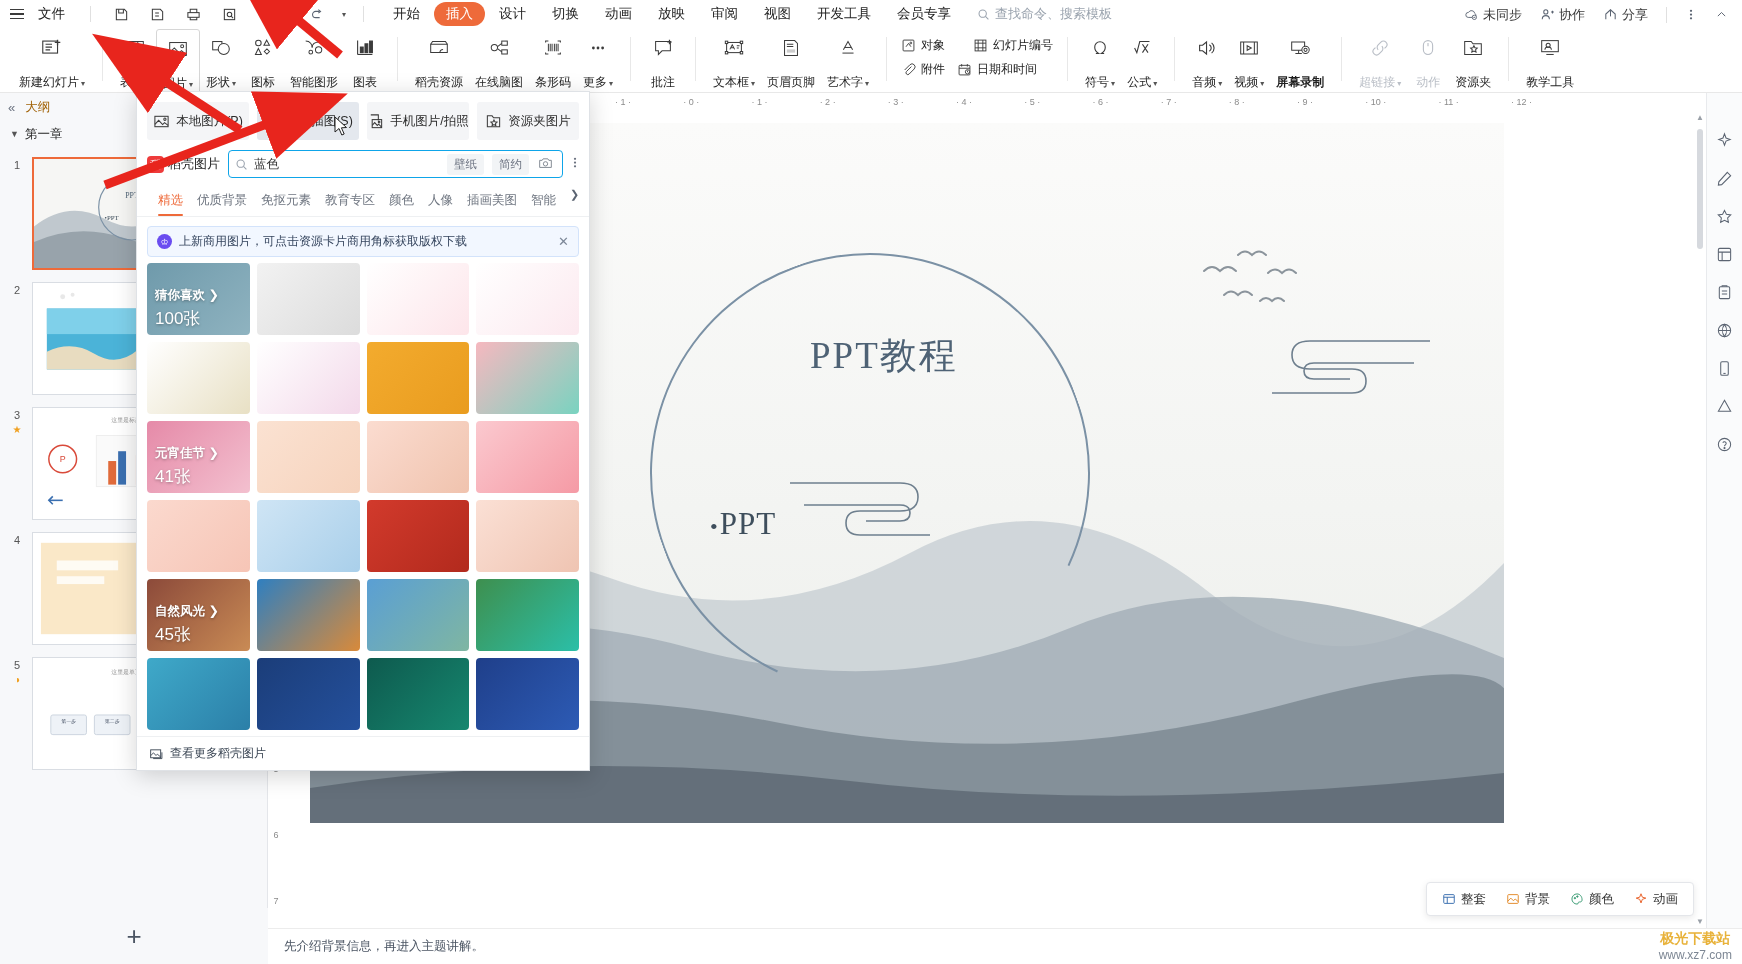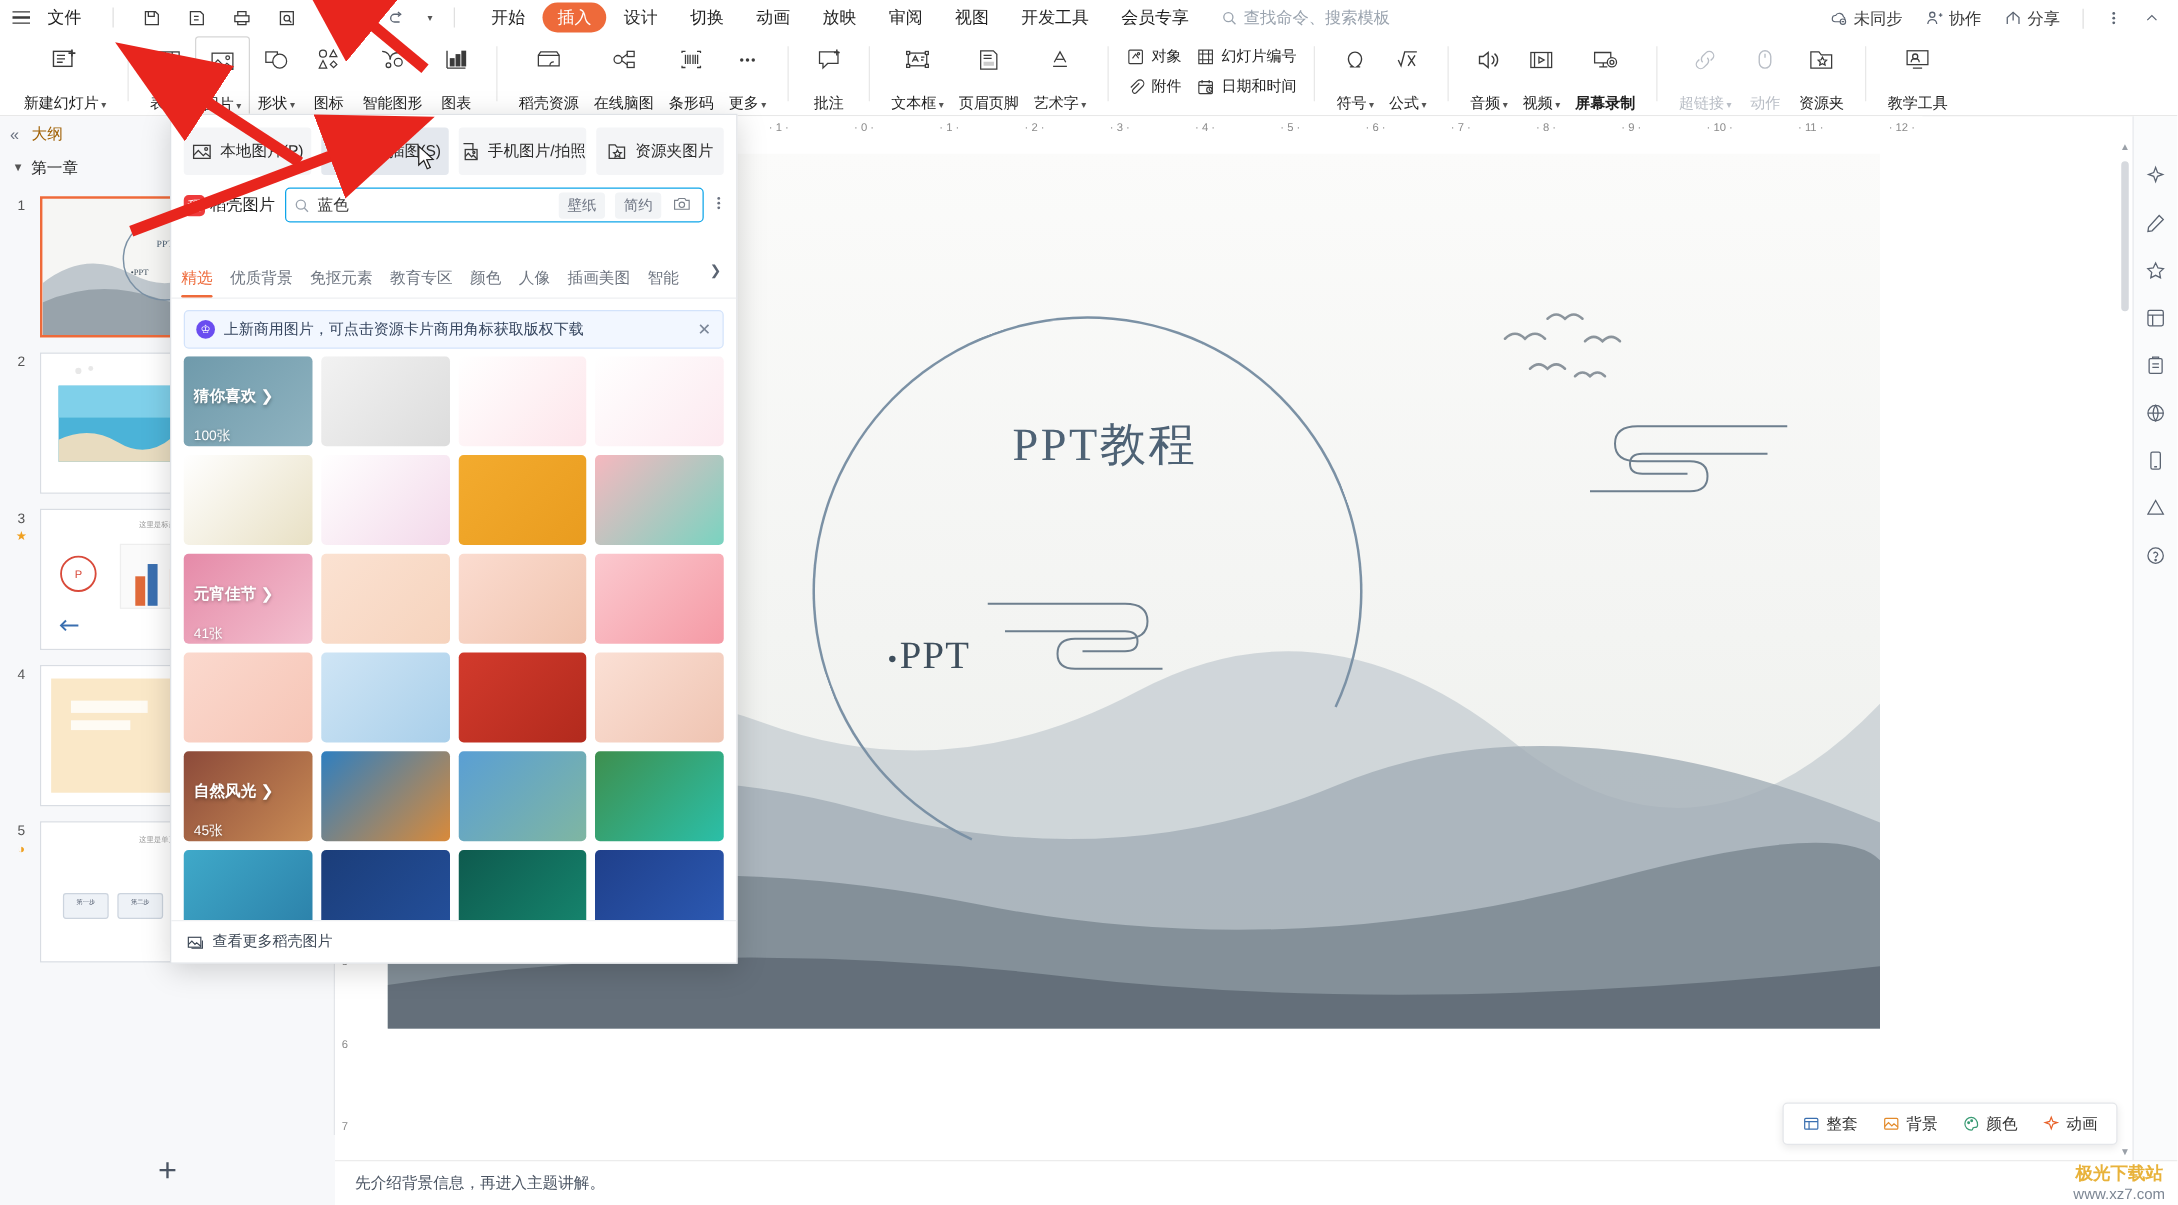--- a/index.html
+++ b/index.html
@@ -154,37 +154,37 @@
   .brand-badge { width: 17px; height: 17px; border-radius: 4px; background: #ee3b3b; color: #fff; font-size: 11px; display: flex; align-items: center; justify-content: center; }
   .brand-txt { font-size: 13px; color: #222; }
   .searchfield {
     flex: 1; height: 28px; border: 1px solid #0ea5e9; border-radius: 4px;
     display: flex; align-items: center; padding: 0 6px; gap: 6px; background: #fff;
   }
   .sf-input { border: none; outline: none; font-size: 12.5px; color: #333; flex: 1; font-family: inherit; background: transparent; }
   .sf-tag { font-size: 11.5px; color: #6b7280; background: #f2f4f6; border-radius: 3px; padding: 3px 7px; cursor: pointer; margin-left: 2px;}
   .sf-cam { color: #7b828c; cursor: pointer; padding: 0 3px; }
   .dd-more { color: #6b7280; font-size: 15px; padding: 0 2px; cursor: pointer; }
-  .dd-tabs { display: flex; gap: 14px; padding: 2px 12px 0 8px; border-bottom: 1px solid #eef0f2; margin-top: 22px; }
+  .dd-tabs { display: flex; gap: 14px; padding: 2px 12px 0 21px; border-bottom: 1px solid #eef0f2; }
   .dd-tab { font-size: 12.5px; color: #6f7681; padding: 4px 0 7px 0; cursor: pointer; position: relative; white-space: nowrap; }
   .dd-tab.active { color: #ee6a3a; }
   .dd-tab.active::after { content: ""; position: absolute; left: 0; right: 0; bottom: 0; height: 2px; background: #ee6a3a; border-radius: 1px; }
   .dd-tabarrow { margin-left: auto; color: #5b6472; font-size: 11px; cursor: pointer; }
   .notice {
     margin: 9px 10px 6px 10px; height: 31px; background: #f2f7ff; border: 1px solid #d3e3fb; border-radius: 4px;
     display: flex; align-items: center; gap: 7px; padding: 0 9px; font-size: 12px; color: #35455e;
   }
   .notice .close { margin-left: auto; color: #7c8798; cursor: pointer; font-size: 13px; }
   .notice .nbadge { width: 15px; height: 15px; border-radius: 50%; background: #6a4df0; color: #fff; font-size: 9px; display: flex; align-items: center; justify-content: center; }
   .grid { flex: 1; overflow: hidden; padding: 0 10px; }
   .grow { display: flex; gap: 7px; margin-bottom: 7px; }
   .cell { width: 104px; height: 72px; border-radius: 4px; overflow: hidden; position: relative; cursor: pointer; }
   .cell .ovl { position: absolute; left: 8px; top: 24px; color: #fff; }
   .cell .ovl .t { font-size: 12.5px; font-weight: bold; text-shadow: 0 1px 3px rgba(0,0,0,.35); }
-  .cell .ovl .c { font-size: 11px; margin-top: 15px; text-shadow: 0 1px 3px rgba(0,0,0,.35); }
+  .cell .ovl .c { font-size: 17px; margin-top: 3px; text-shadow: 0 1px 3px rgba(0,0,0,.35); }
   .dd-foot { height: 34px; border-top: 1px solid #eef0f2; display: flex; align-items: center; gap: 6px; padding-left: 12px; font-size: 12px; color: #3b4654; cursor: pointer; }
 
   
   .annot { position: absolute; left: 0; top: 0; width: 1742px; height: 964px; pointer-events: none; z-index: 90; }
 </style>
 </head>
 <body>
 
 <div id="app">
 
@@ -471,21 +471,21 @@
               <path d="M9.7 12.4h6.6"></path>
               <path d="M7 18.5h12"></path>
             </svg>
         </span>
         <span class="lbl"><span>艺术字</span><span class="caret">▾</span></span>
       </div>
     </div>
     <div class="rdiv"></div>
 
     <div class="rstack">
-      <div style="display:flex; gap:4px;">
+      <div style="display:flex; gap:20px;">
         <div class="rsmall">
           <svg width="15" height="15" viewBox="0 0 18 18" fill="none" stroke="#3b3b3b" stroke-width="1.1">
               <rect x="2.5" y="2.5" width="13" height="13" rx="1"></rect>
               <path d="M6 10.5l3-4 3 4"></path>
               <circle cx="11.8" cy="6" r="1.1"></circle>
             </svg>
           <span>对象</span>
         </div>
         <div class="rsmall">
           <svg width="15" height="15" viewBox="0 0 18 18" fill="none" stroke="#3b3b3b" stroke-width="1.1">

